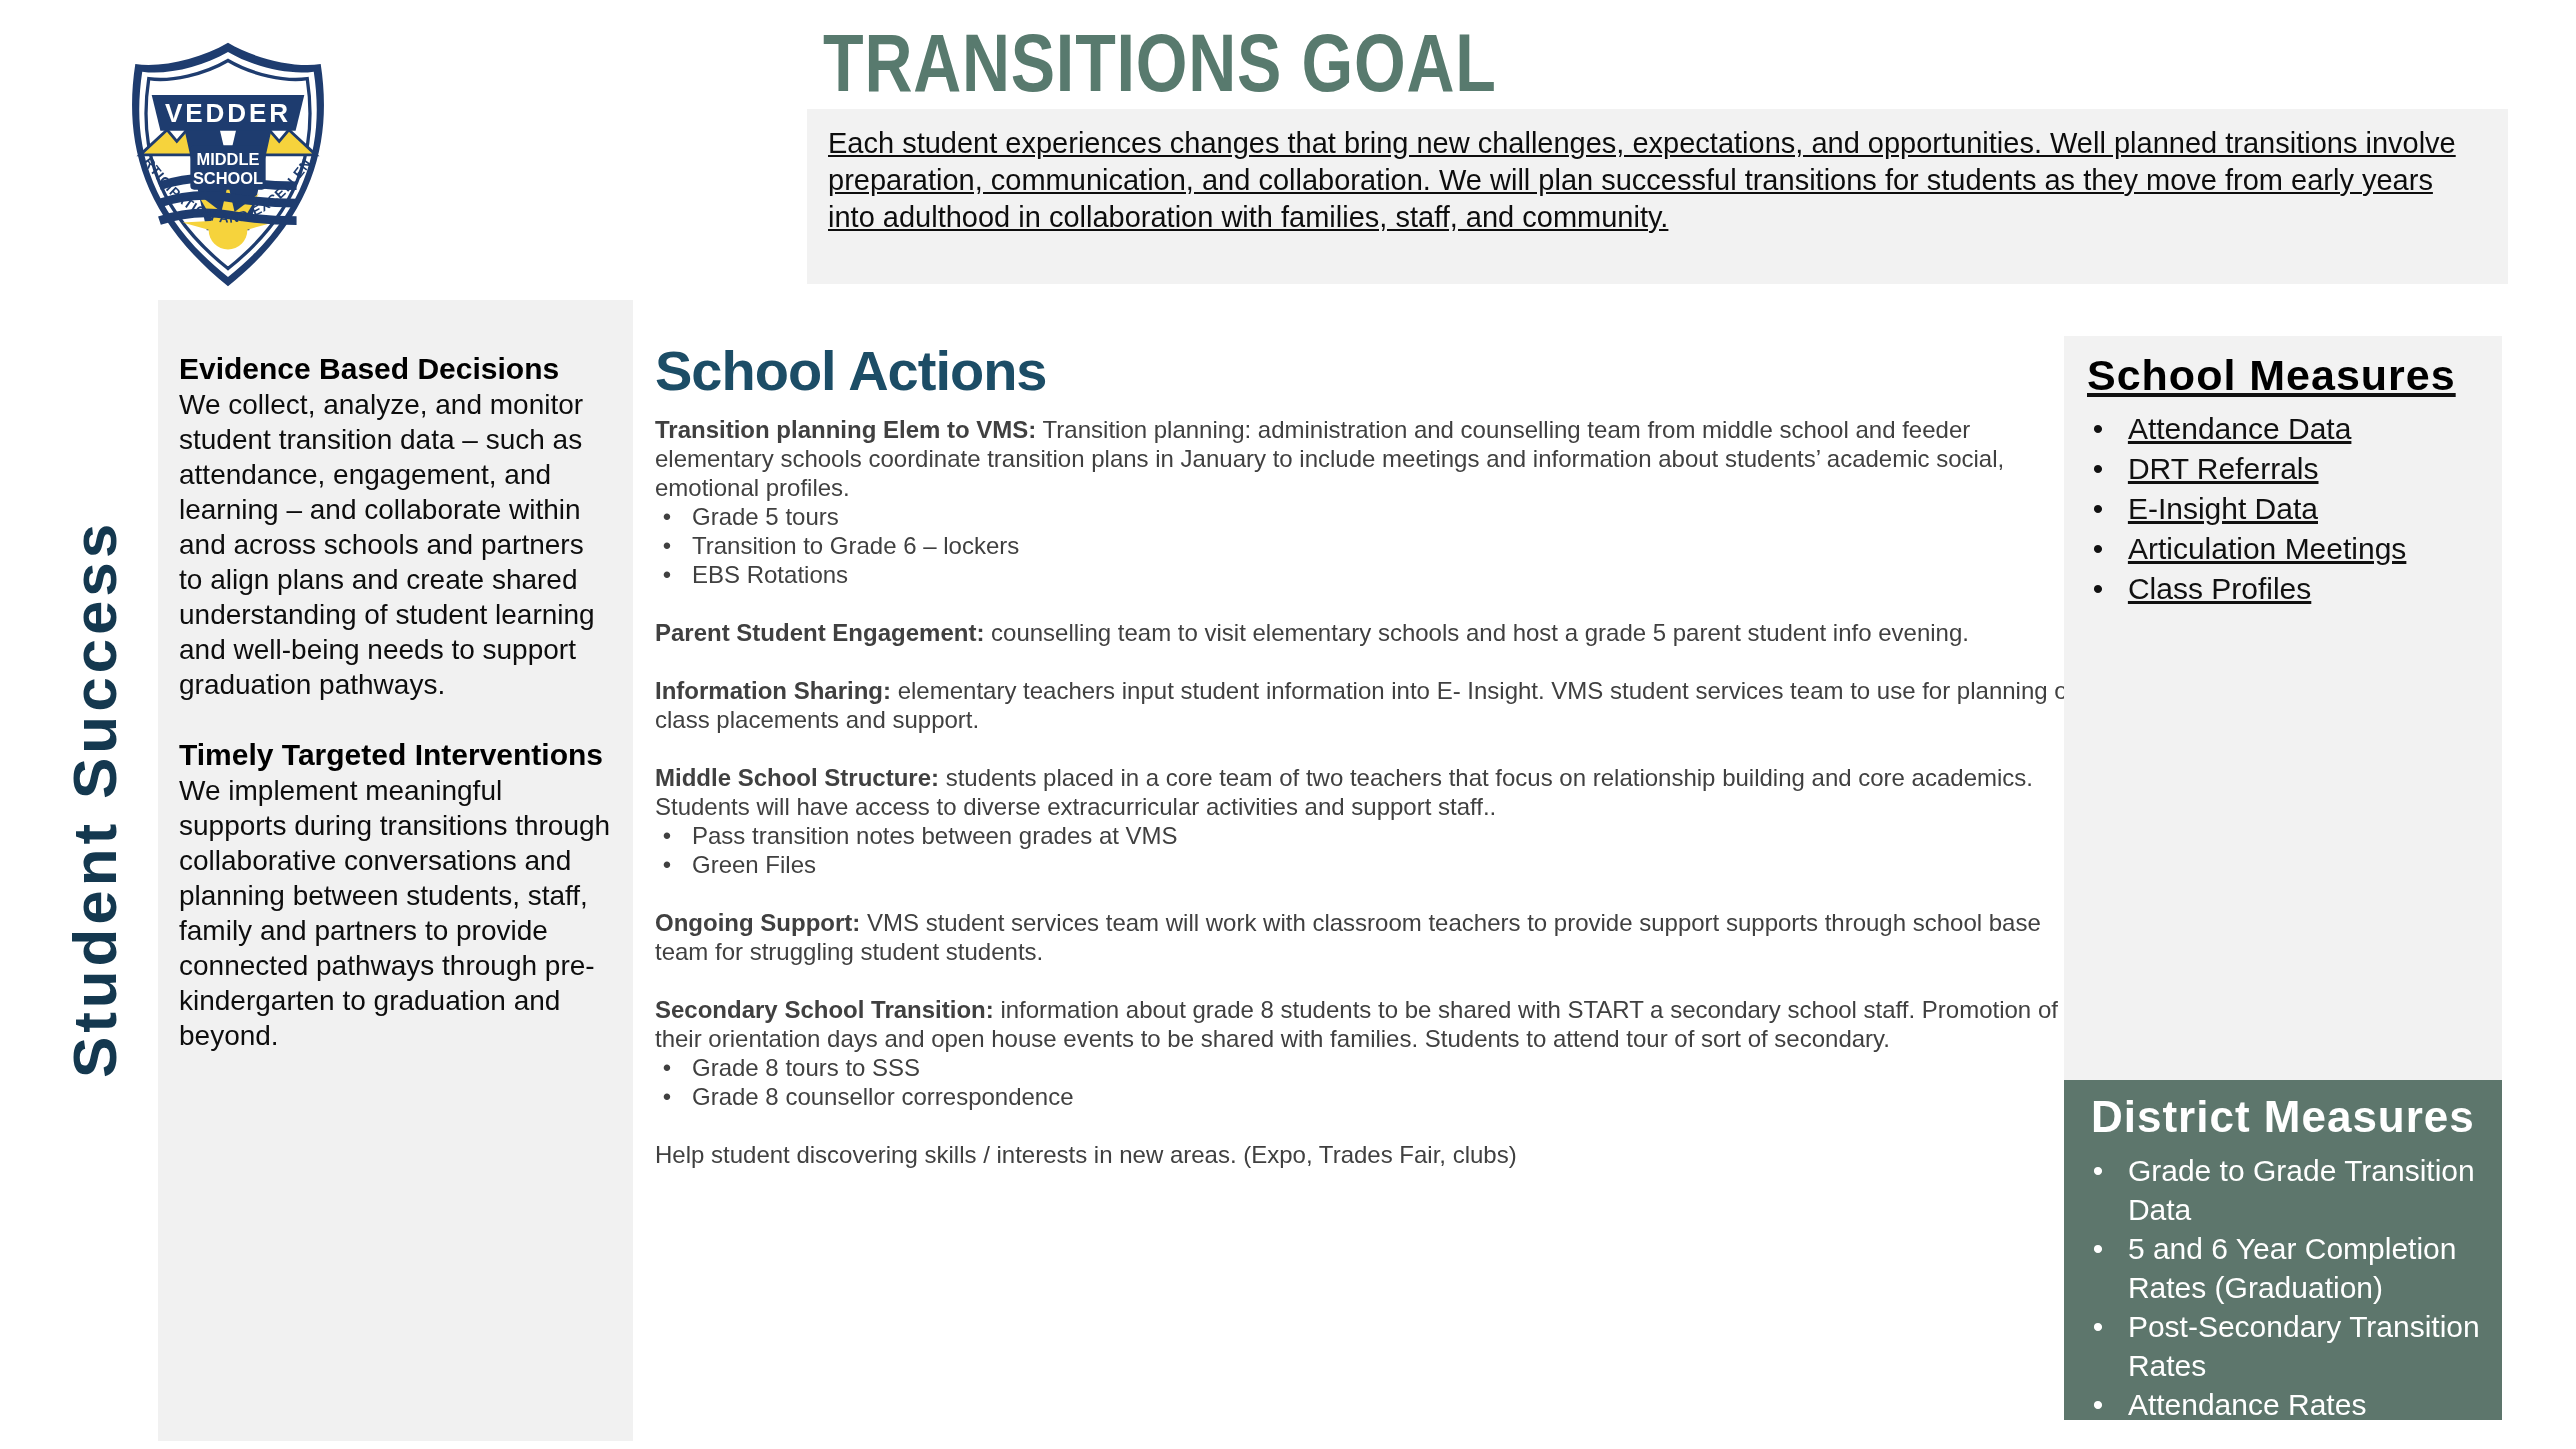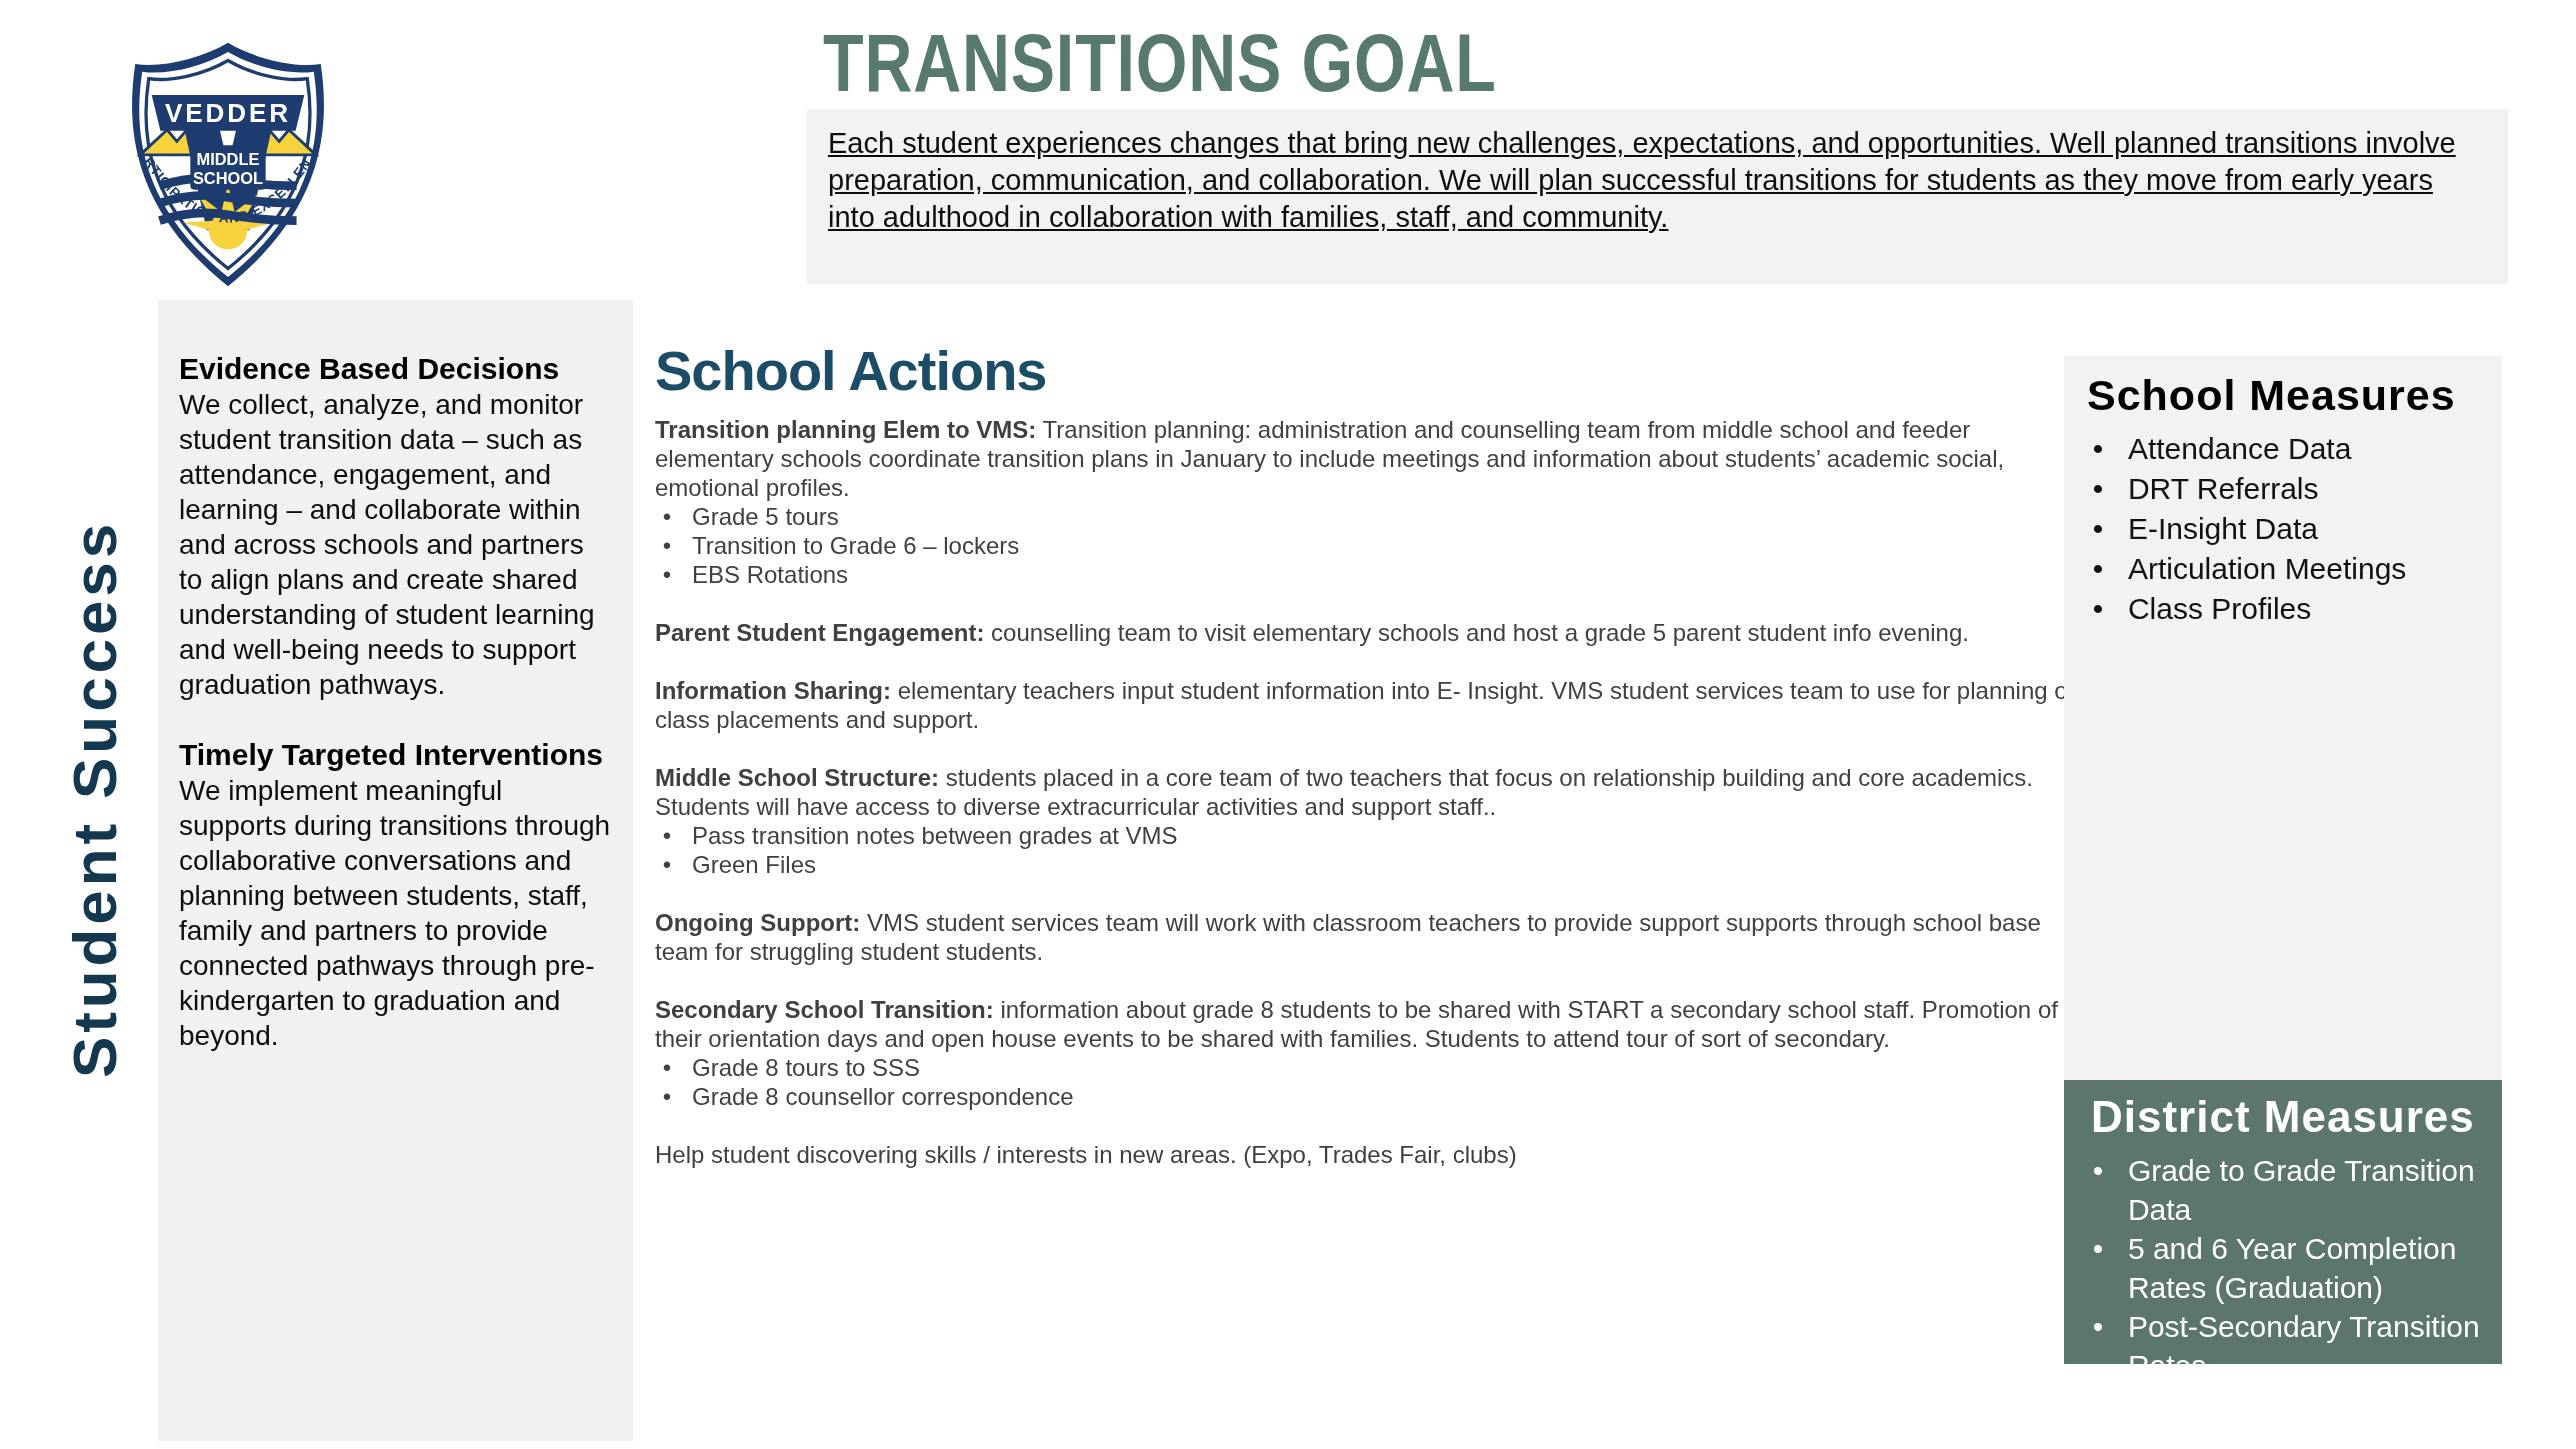--- a/index.html
+++ b/index.html
@@ -35,28 +35,28 @@
   .actions{position:absolute;left:655px;top:338px;width:1440px;}
   .actions-heading{font-size:56px;font-weight:800;letter-spacing:-1px;
     color:#1c4d66;margin:0 0 11.6px 0;}
   .sa-item{font-size:24px;line-height:29px;margin:0 0 29px 0;max-width:1430px;color:#404040;}
   .sa-item b{font-weight:bold;}
   ul.sa-bullets{list-style:none;margin:0;padding:0;}
   ul.sa-bullets li{position:relative;padding-left:37px;}
   ul.sa-bullets li::before{content:"\2022";position:absolute;left:7.7px;}
 
   
-  .school-measures{position:absolute;left:2064px;top:356px;width:438px;height:744px;
-    background:#f2f2f2;box-sizing:border-box;padding:13.5px 5.8px 0 23px;}
+  .school-measures{position:absolute;left:2064px;top:336px;width:438px;height:744px;
+    background:#f2f2f2;box-sizing:border-box;padding:13.5px 5.8px 0 23px;text-decoration:underline;}
   .sm-heading{font-size:43px;font-weight:800;line-height:50px;letter-spacing:1px;color:#000;}
   ul.measure-list{list-style:none;margin:9.7px 0 0 0;padding:0 5.8px 0 3.9px;}
   ul.measure-list li{position:relative;padding-left:37px;font-size:30px;line-height:40px;}
   ul.measure-list li::before{content:"\2022";position:absolute;left:1.9px;}
 
-  .district-measures{position:absolute;left:2064px;top:1080px;width:438px;height:284px;
+  .district-measures{position:absolute;left:2064px;top:1080px;width:438px;height:340px;
     background:#5d766c;color:#ffffff;box-sizing:border-box;padding:11.6px 5.8px 0 23px;}
   .dm-heading{font-size:44px;font-weight:800;letter-spacing:1px;text-align:center;
     margin-right:17.4px;}
   .district-measures ul.measure-list li{line-height:39px;}
 </style>
 </head>
 <body>
 
 <div class="logo">
   <svg viewBox="0 0 234 262" width="226" height="253">

